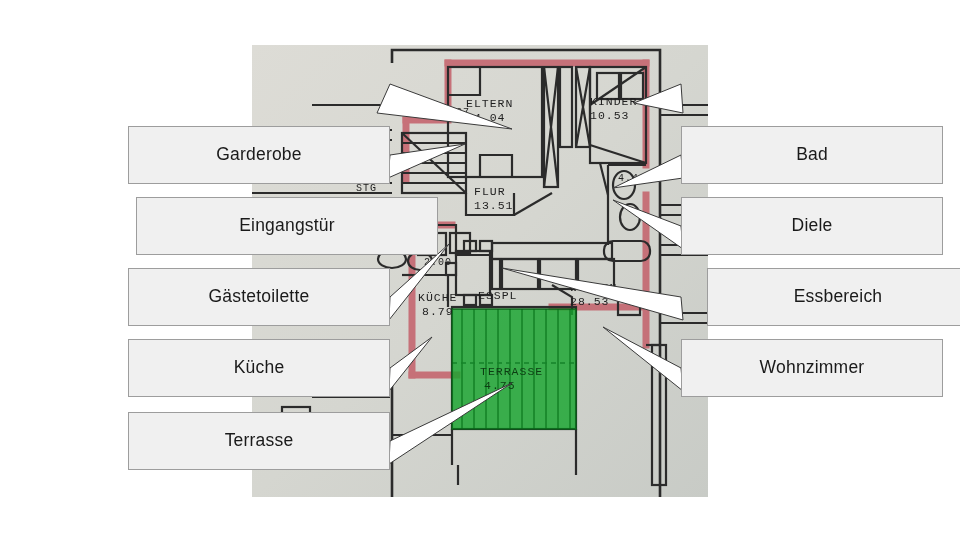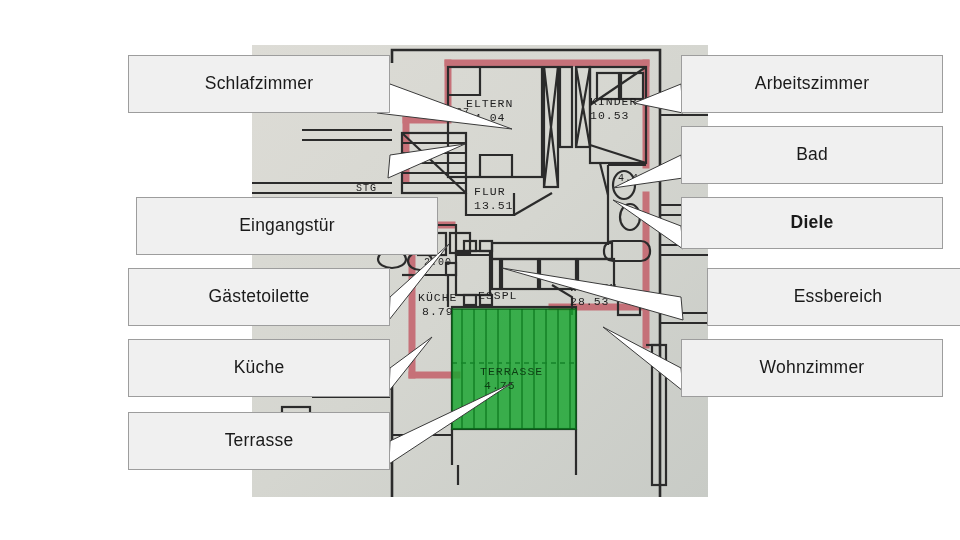--- a/index.html
+++ b/index.html
@@ -240,43 +240,40 @@
       <polygon points="681,155 613,188 683,178"></polygon>
 
       <polygon points="681,226 613,200 683,249"></polygon>
 
       <polygon points="681,297 502,268 683,320"></polygon>
 
       <polygon points="681,368 603,327 683,391"></polygon>
     </g>
   </svg>
 
-  <div class="callout" style="left:128px; top:55px; width:262px; height:58px;">
-    <span>Schlafzimmer</span>
+  <div class="callout" style="left:128px; top:126px; width:262px; height:58px;">
+    <span>Garderobe</span>
   </div>
   <div class="callout" style="left:136px; top:197px; width:302px; height:58px;">
     <span>Eingangstür</span>
   </div>
   <div class="callout" style="left:128px; top:268px; width:262px; height:58px;justify-content:center;">
     <span>Gästetoilette</span>
   </div>
   <div class="callout" style="left:128px; top:339px; width:262px; height:58px;">
     <span>Küche</span>
   </div>
   <div class="callout" style="left:128px; top:412px; width:262px; height:58px;">
     <span>Terrasse</span>
   </div>
 
-  <div class="callout" style="left:681px; top:55px; width:262px; height:58px;">
-    <span>Arbeitszimmer</span>
-  </div>
   <div class="callout" style="left:681px; top:126px; width:262px; height:58px;text-align:center;">
     <span>Bad</span>
   </div>
-  <div class="callout" style="left:681px; top:197px; width:262px; height:52px;font-weight:bold;">
+  <div class="callout" style="left:681px; top:197px; width:262px; height:58px;">
     <span>Diele</span>
   </div>
   <div class="callout" style="left:707px; top:268px; width:262px; height:58px;">
     <span>Essbereich</span>
   </div>
   <div class="callout" style="left:681px; top:339px; width:262px; height:58px;">
     <span>Wohnzimmer</span>
   </div>
 
 </div>

